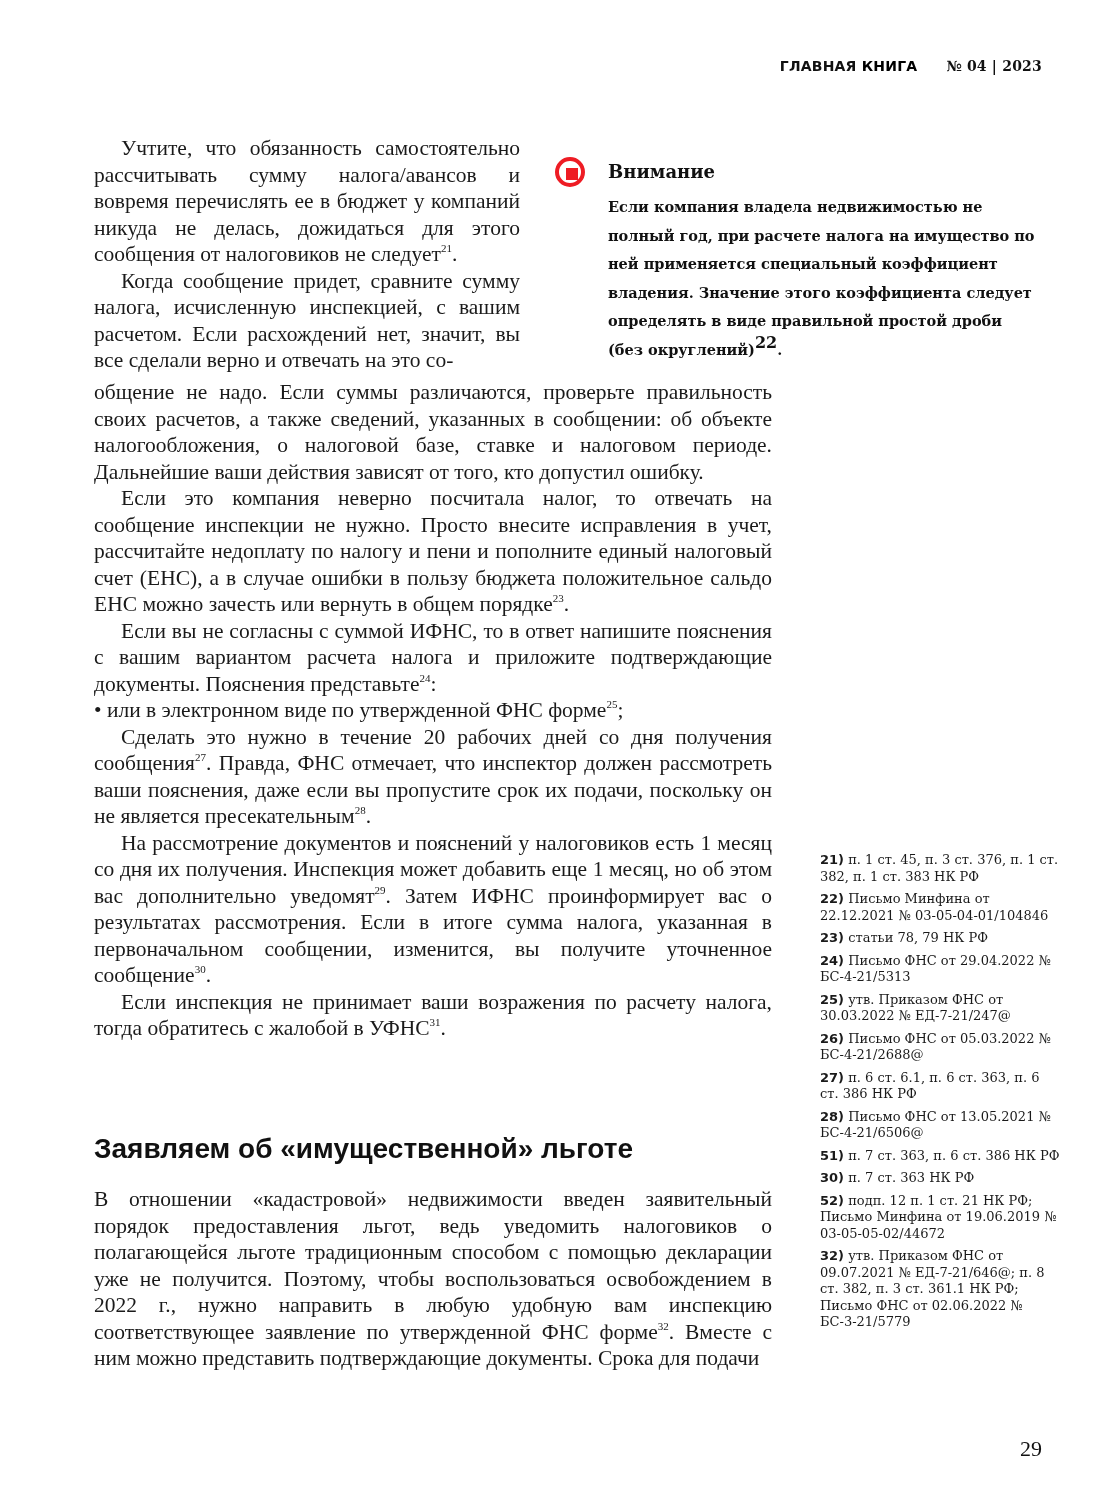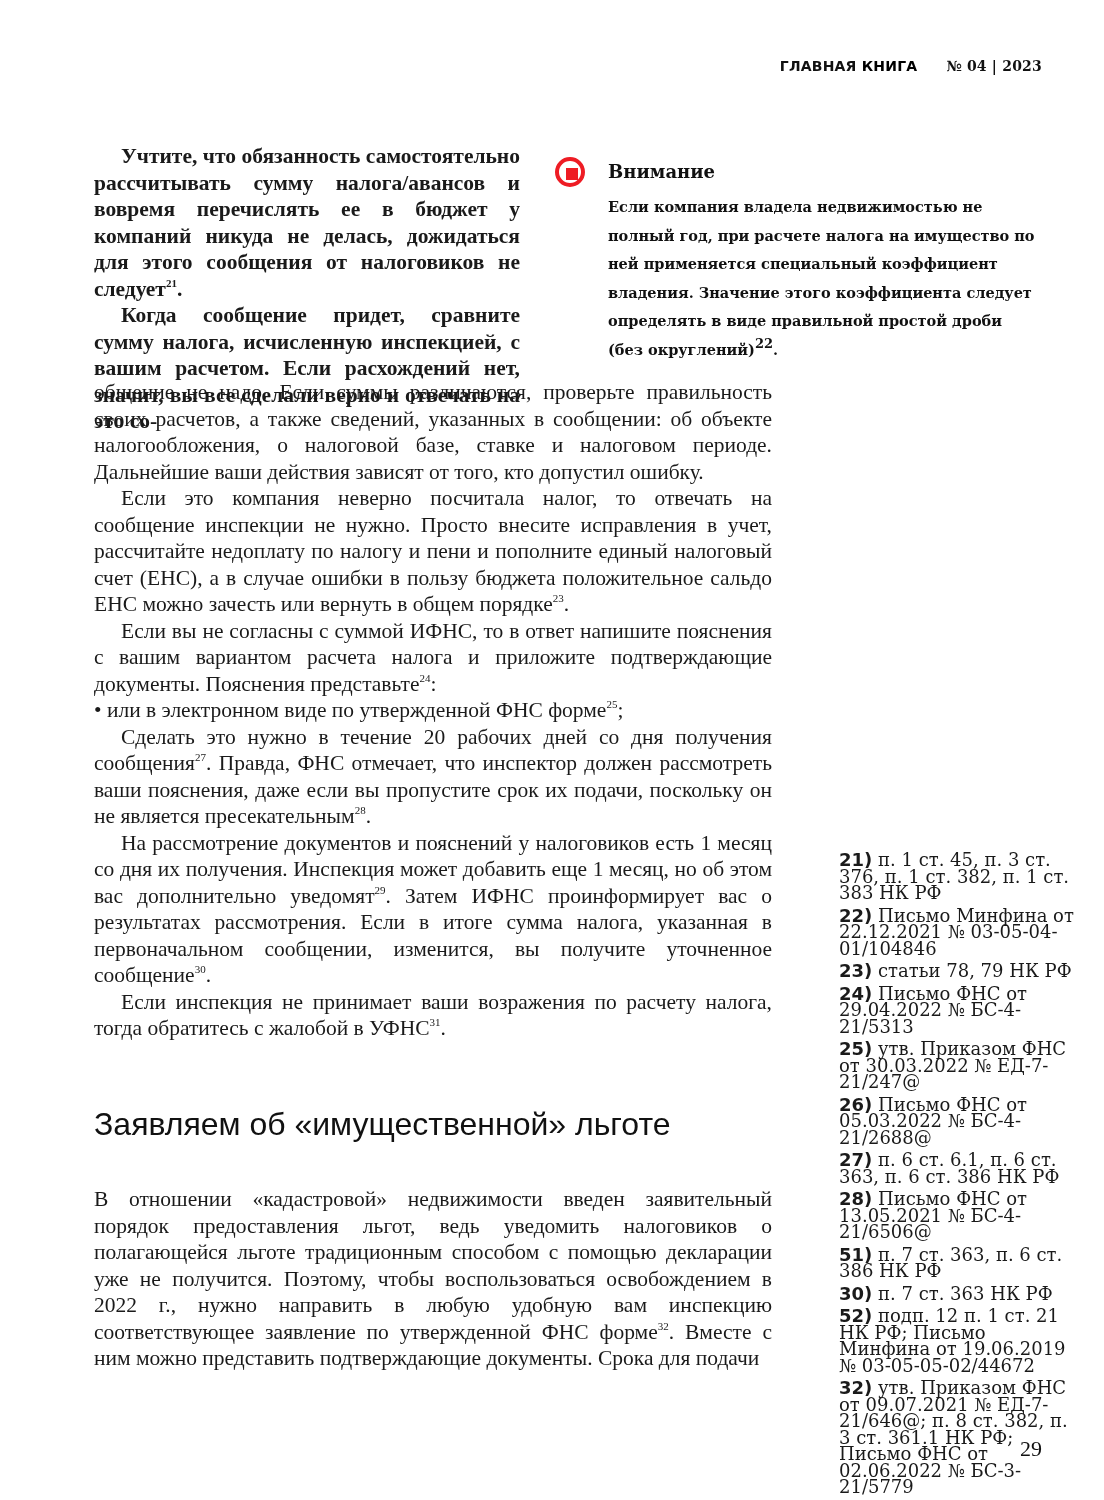--- a/index.html
+++ b/index.html
@@ -10,39 +10,39 @@
     }
     .header .brand2 { color: #000000; }
     .header .num { font-family: "DejaVu Serif", serif; margin-left: 24px; }
     .body-text {
       font-family: "Liberation Serif", serif; font-size: 21.5px; line-height: 26.5px; color: #1a1a1a;
     }
     .p { margin: 0; text-align: justify; text-align-last: left; }
     .indent { text-indent: 27px; }
     sup { font-size: 11px; line-height: 0; vertical-align: 9px; }
     .narrow { width: 426px; }
-    .block1 { position: absolute; left: 94px; top: 143px; font-weight: bold; }
+    .block1 { position: absolute; left: 94px; top: 135px; }
     .block2 { position: absolute; left: 94px; top: 379px; width: 678px; }
     .bullet { margin: 0; }
     .attention {
       position: absolute; left: 555px; top: 157px; width: 480px;
     }
     .att-icon {
       position: absolute; left: 0; top: 0; width: 30px; height: 30px; border: 4px solid #ee1c24; border-radius: 50%;
       box-sizing: border-box;
     }
     .att-icon .sq { position: absolute; left: 7px; top: 7px; width: 12px; height: 12px; background: #ee1c24; }
     .att-title { position: absolute; left: 53px; top: 4px; font-family: "DejaVu Serif", serif; font-weight: bold; font-size: 18px; }
     .att-body { position: absolute; left: 53px; top: 36px; width: 430px; font-family: "DejaVu Serif", serif; font-weight: bold; font-size: 14.5px; line-height: 28.5px; }
-    .att-body sup { font-size: 13px; vertical-align: 7px; }
+    .att-body sup { font-size: 16px; vertical-align: 7px; }
     .section-title {
-      position: absolute; left: 94px; top: 1106px; font-family: "Liberation Sans", sans-serif; font-weight: normal; font-size: 32px;
+      position: absolute; left: 94px; top: 1133px; font-family: "Liberation Sans", sans-serif; font-weight: bold; font-size: 28px;
     }
     .block3 { position: absolute; left: 94px; top: 1186px; width: 678px; }
-    .footnotes { position: absolute; left: 839px; top: 852px; width: 240px; font-family: "DejaVu Serif", serif; font-size: 18px; line-height: 16.5px; color: #1a1a1a; }
+    .footnotes { position: absolute; left: 820px; top: 852px; width: 240px; font-family: "DejaVu Serif", serif; font-size: 13px; line-height: 16.5px; color: #1a1a1a; }
     .fn { margin: 0 0 6px 0; }
     .fn b { font-family: "DejaVu Sans", sans-serif; font-weight: bold; }
     .page-num { position: absolute; right: 62px; top: 1436px; font-family: "Liberation Serif", serif; font-size: 22px; }
   </style>
 </head>
 <body>
 
 <div class="header">
   <span>ГЛАВНАЯ</span>
   <span class="brand2">КНИГА</span>

